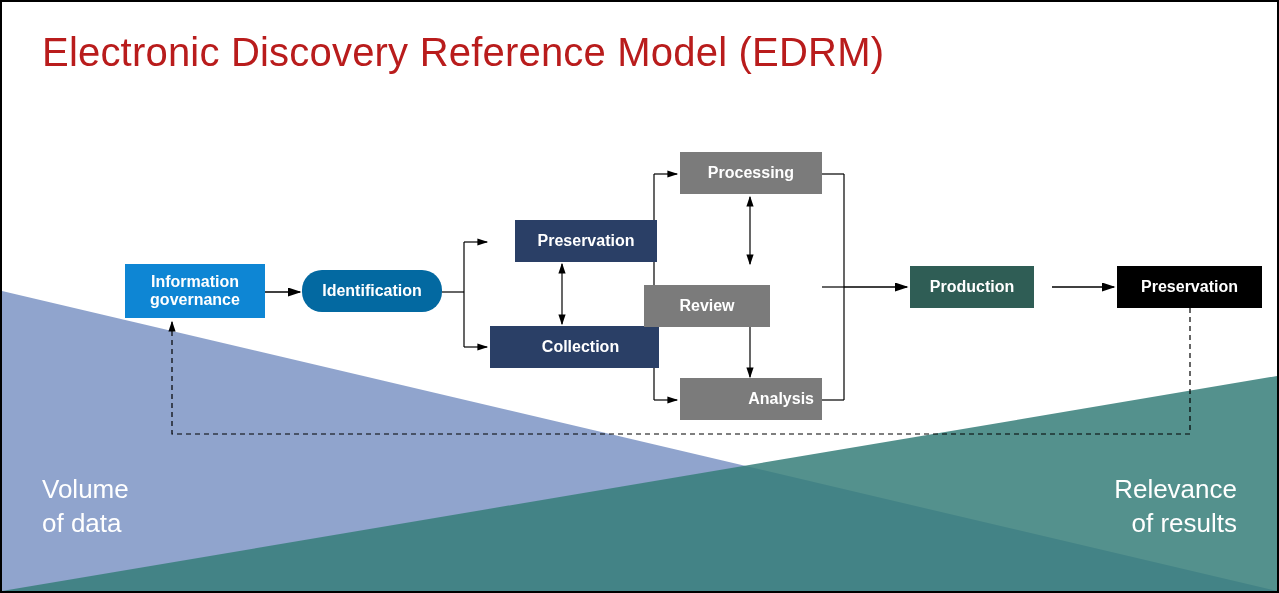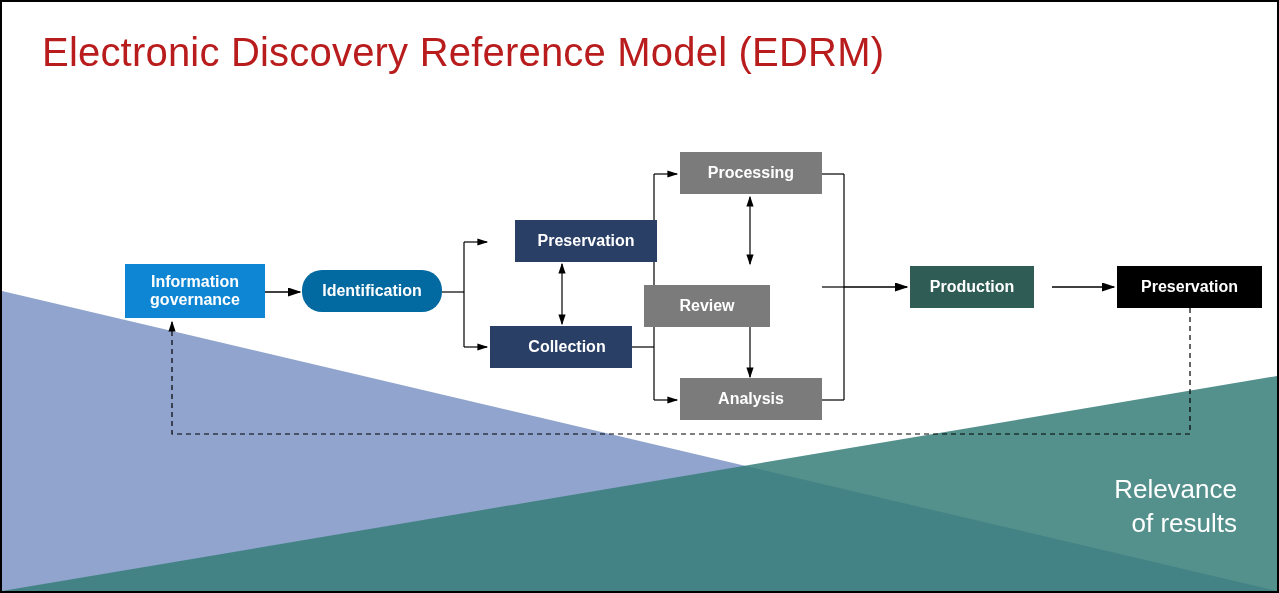--- a/index.html
+++ b/index.html
@@ -97,20 +97,24 @@
 </head>
 <body>
 
 <div class="frame">
 
   <div class="title">Electronic Discovery Reference Model (EDRM)</div>
 
   <div class="tri-left"></div>
   <div class="tri-right"></div>
 
+  <div class="tri-label tri-label-left">
+    <span>Volume</span><br>
+    <span>of data</span>
+  </div>
   <div class="tri-label tri-label-right">
     <span>Relevance</span><br>
     <span>of results</span>
   </div>
 
   <svg class="connectors">
     <defs>
       <marker id="arrow" markerWidth="10" markerHeight="10" refX="8" refY="3" orient="auto">
         <path d="M0,0 L0,6 L9,3 z" fill="#000"></path>
       </marker>
@@ -165,33 +169,33 @@
     </div>
 
     <div class="box small c-navy" style="left:300px; top:268px; width:140px;">
       <span>Identification</span>
     </div>
 
     <div class="box small c-midnavy" style="left:488px; top:218px; width:142px;margin-left:25px;">
       <span>Preservation</span>
     </div>
 
-    <div class="box small c-midnavy" style="left:488px; top:324px; width:142px;padding-left:20px;">
+    <div class="box small c-midnavy" style="left:488px; top:324px; width:169px;padding-left:20px;">
       <span>Collection</span>
     </div>
 
     <div class="box small c-gray" style="left:678px; top:150px; width:142px;align-items:center;">
       <span>Processing</span>
     </div>
 
     <div class="box small c-gray" style="left:642px; top:264px; width:126px;margin-top:19px;">
       <span>Review</span>
     </div>
 
-    <div class="box small c-gray" style="left:678px; top:376px; width:142px;">
+    <div class="box small c-gray" style="left:678px; top:376px; width:142px;justify-content:flex-end;">
       <span>Analysis</span>
     </div>
 
     <div class="box small c-teal" style="left:908px; top:264px; width:124px;">
       <span>Production</span>
     </div>
 
     <div class="box small c-black" style="left:1115px; top:264px; width:145px;">
       <span>Preservation</span>
     </div>

